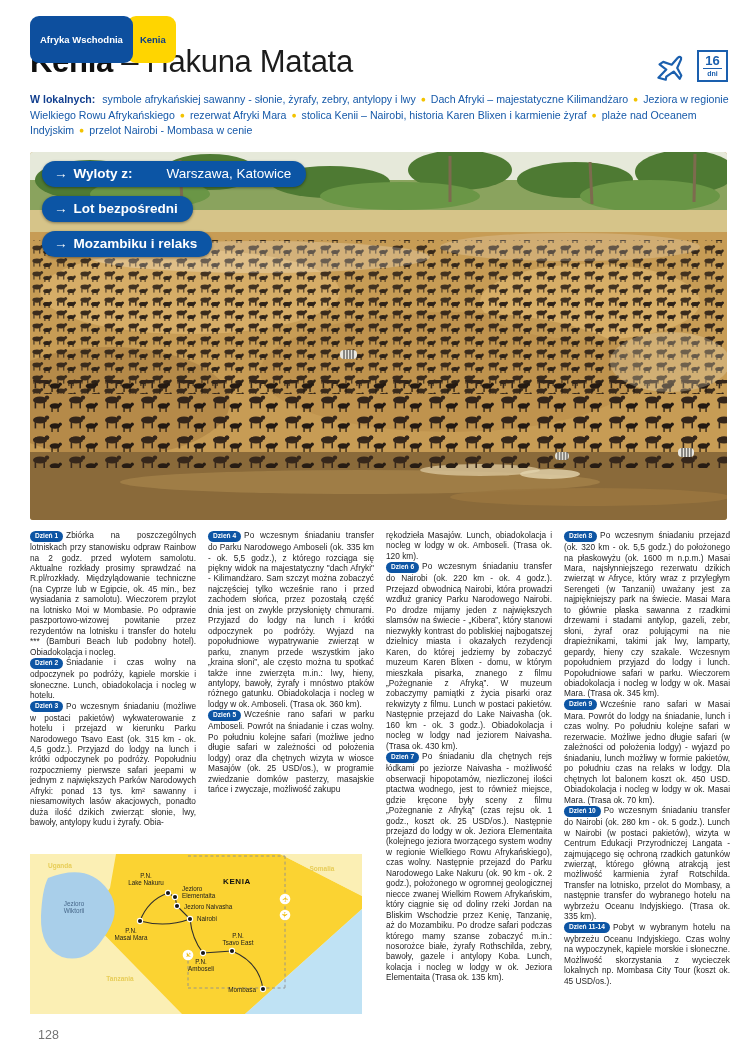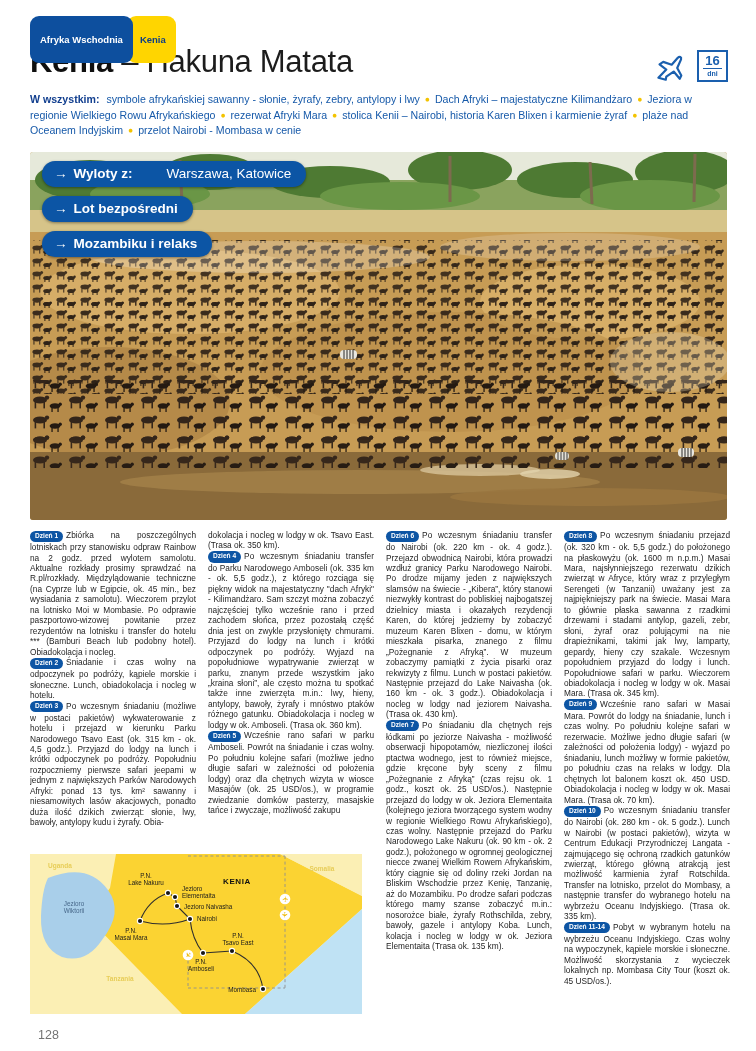--- a/index.html
+++ b/index.html
@@ -75,21 +75,21 @@
         </g>
       </svg>
       <div class="days-badge">
         <div class="days-num">16</div>
         <div class="days-unit">dni</div>
       </div>
     </div>
   </div>
 
   <div class="program">
-    <span class="program-label">W wszystkim:</span>
+    <span class="program-label">W lokalnych:</span>
   
       <span class="prog-item"><span>symbole afrykańskiej sawanny - słonie, żyrafy, zebry, antylopy i lwy</span></span>
     
       <span class="prog-item"><span class="prog-bullet">●</span><span>Dach Afryki – majestatyczne Kilimandżaro</span></span>
     
       <span class="prog-item"><span class="prog-bullet">●</span><span>Jeziora w regionie Wielkiego Rowu Afrykańskiego</span></span>
     
       <span class="prog-item"><span class="prog-bullet">●</span><span>rezerwat Afryki Mara</span></span>
     
       <span class="prog-item"><span class="prog-bullet">●</span><span>stolica Kenii – Nairobi, historia Karen Blixen i karmienie żyraf</span></span>
@@ -214,21 +214,20 @@
     <div class="left-pair">
       <div class="pair-cols">
         <div class="col">
           <p class="seg"><span class="day-badge">Dzień 1</span><span class="seg-text">Zbiórka na poszczególnych lotniskach przy stanowisku odpraw Rainbow na 2 godz. przed wylotem samolotu. Aktualne rozkłady prosimy sprawdzać na R.pl/rozkłady. Międzylądowanie techniczne (na Cyprze lub w Egipcie, ok. 45 min., bez wysiadania z samolotu). Wieczorem przylot na lotnisko Moi w Mombasie. Po odprawie paszportowo-wizowej powitanie przez rezydentów na lotnisku i transfer do hotelu *** (Bamburi Beach lub podobny hotel). Obiadokolacja i nocleg.</span></p>
 
           <p class="seg"><span class="day-badge">Dzień 2</span><span class="seg-text">Śniadanie i czas wolny na odpoczynek po podróży, kąpiele morskie i słoneczne. Lunch, obiadokolacja i nocleg w hotelu.</span></p>
 
           <p class="seg"><span class="day-badge">Dzień 3</span><span class="seg-text">Po wczesnym śniadaniu (możliwe w postaci pakietów) wykwaterowanie z hotelu i przejazd w kierunku Parku Narodowego Tsavo East (ok. 315 km - ok. 4,5 godz.). Przyjazd do lodgy na lunch i krótki odpoczynek po podróży. Popołudniu rozpoczniemy pierwsze safari jeepami w jednym z największych Parków Narodowych Afryki: ponad 13 tys. km² sawanny i niesamowitych lasów akacjowych, ponadto duża ilość dzikich zwierząt: słonie, lwy, bawoły, antylopy kudu i żyrafy. Obia-</span></p>
         </div>
         <div class="col">
-          <p class="seg"><span class="seg-text">dokolacja i nocleg w lodgy w ok. Tsavo East. (Trasa ok. 350 km).</span></p>
 
           <p class="seg"><span class="day-badge">Dzień 4</span><span class="seg-text">Po wczesnym śniadaniu transfer do Parku Narodowego Amboseli (ok. 335 km - ok. 5,5 godz.), z którego rozciąga się piękny widok na majestatyczny "dach Afryki" - Kilimandżaro. Sam szczyt można zobaczyć najczęściej tylko wcześnie rano i przed zachodem słońca, przez pozostałą część dnia jest on zwykle przysłonięty chmurami. Przyjazd do lodgy na lunch i krótki odpoczynek po podróży. Wyjazd na popołudniowe wypatrywanie zwierząt w parku, znanym przede wszystkim jako „kraina słoni”, ale często można tu spotkać także inne zwierzęta m.in.: lwy, hieny, antylopy, bawoły, żyrafy i mnóstwo ptaków różnego gatunku. Obiadokolacja i nocleg w lodgy w ok. Amboseli. (Trasa ok. 360 km).</span></p>
 
           <p class="seg"><span class="day-badge">Dzień 5</span><span class="seg-text">Wcześnie rano safari w parku Amboseli. Powrót na śniadanie i czas wolny. Po południu kolejne safari (możliwe jedno długie safari w zależności od położenia lodgy) oraz dla chętnych wizyta w wiosce Masajów (ok. 25 USD/os.), w programie zwiedzanie domków pasterzy, masajskie tańce i zwyczaje, możliwość zakupu</span></p>
         </div>
       </div>
       <div class="map-wrap">
         <svg id="route-map" viewBox="0 0 332 160" width="332" height="160">
           <rect width="332" height="160" fill="#FBEFB4"></rect>
           <polygon points="86,0 250,0 332,42 332,55 215,160 152,160 58,64 80,34" fill="#FBD332"></polygon>
@@ -275,20 +274,21 @@
             <circle cx="255" cy="45" r="5.3" fill="#ffffff"></circle>
             <text x="255" y="47.6" text-anchor="middle" font-size="7.5" fill="#ecb800" transform="rotate(-90 255 45)">✈</text>
             <circle cx="255" cy="61" r="5.3" fill="#ffffff"></circle>
             <text x="255" y="63.6" text-anchor="middle" font-size="7.5" fill="#ecb800" transform="rotate(90 255 61)">✈</text>
             <circle cx="158" cy="101" r="5.3" fill="#ffffff"></circle>
             <text x="158" y="103.6" text-anchor="middle" font-size="7.5" fill="#ecb800" transform="rotate(135 158 101)">✈</text>
           </svg>
       </div>
     </div>
     <div class="col">
+      <p class="seg"><span class="seg-text">rękodzieła Masajów. Lunch, obiadokolacja i nocleg w lodgy w ok. Amboseli. (Trasa ok. 120 km).</span></p>
 
       <p class="seg"><span class="day-badge">Dzień 6</span><span class="seg-text">Po wczesnym śniadaniu transfer do Nairobi (ok. 220 km - ok. 4 godz.). Przejazd obwodnicą Nairobi, która prowadzi wzdłuż granicy Parku Narodowego Nairobi. Po drodze mijamy jeden z największych slamsów na świecie - „Kibera”, który stanowi niezwykły kontrast do pobliskiej najbogatszej dzielnicy miasta i okazałych rezydencji Karen, do której jedziemy by zobaczyć muzeum Karen Blixen - domu, w którym mieszkała pisarka, znanego z filmu „Pożegnanie z Afryką”. W muzeum zobaczymy pamiątki z życia pisarki oraz rekwizyty z filmu. Lunch w postaci pakietów. Następnie przejazd do Lake Naivasha (ok. 160 km - ok. 3 godz.). Obiadokolacja i nocleg w lodgy nad jeziorem Naivasha. (Trasa ok. 430 km).</span></p>
 
       <p class="seg"><span class="day-badge">Dzień 7</span><span class="seg-text">Po śniadaniu dla chętnych rejs łódkami po jeziorze Naivasha - możliwość obserwacji hipopotamów, niezliczonej ilości ptactwa wodnego, jest to również miejsce, gdzie kręcone były sceny z filmu „Pożegnanie z Afryką” (czas rejsu ok. 1 godz., koszt ok. 25 USD/os.). Następnie przejazd do lodgy w ok. Jeziora Elementaita (kolejnego jeziora tworzącego system wodny w regionie Wielkiego Rowu Afrykańskiego), czas wolny. Następnie przejazd do Parku Narodowego Lake Nakuru (ok. 90 km - ok. 2 godz.), położonego w ogromnej geologicznej niecce zwanej Wielkim Rowem Afrykańskim, który ciągnie się od doliny rzeki Jordan na Bliskim Wschodzie przez Kenię, Tanzanię, aż do Mozambiku. Po drodze safari podczas którego mamy szanse zobaczyć m.in.: nosorożce białe, żyrafy Rothschilda, zebry, bawoły, gazele i antylopy Koba. Lunch, kolacja i nocleg w lodgy w ok. Jeziora Elementaita (Trasa ok. 135 km).</span></p>
     </div>
     <div class="col">
       <p class="seg"><span class="day-badge">Dzień 8</span><span class="seg-text">Po wczesnym śniadaniu przejazd (ok. 320 km - ok. 5,5 godz.) do położonego na płaskowyżu (ok. 1600 m n.p.m.) Masai Mara, najsłynniejszego rezerwatu dzikich zwierząt w Afryce, który wraz z przyległym Serengeti (w Tanzanii) uważany jest za najpiękniejszy park na świecie. Masai Mara to głównie płaska sawanna z rzadkimi drzewami i stadami antylop, gazeli, zebr, słoni, żyraf oraz polującymi na nie drapieżnikami, takimi jak lwy, lamparty, gepardy, hieny czy szakale. Wczesnym popołudniem przyjazd do lodgy i lunch. Popołudniowe safari w parku. Wieczorem obiadokolacja i nocleg w lodgy w ok. Masai Mara. (Trasa ok. 345 km).</span></p>
 
       <p class="seg"><span class="day-badge">Dzień 9</span><span class="seg-text">Wcześnie rano safari w Masai Mara. Powrót do lodgy na śniadanie, lunch i czas wolny. Po południu kolejne safari w rezerwacie. Możliwe jedno długie safari (w zależności od położenia lodgy) - wyjazd po śniadaniu, lunch możliwy w formie pakietów, po południu czas na relaks w lodgy. Dla chętnych lot balonem koszt ok. 450 USD. Obiadokolacja i nocleg w lodgy w ok. Masai Mara. (Trasa ok. 70 km).</span></p>
 

